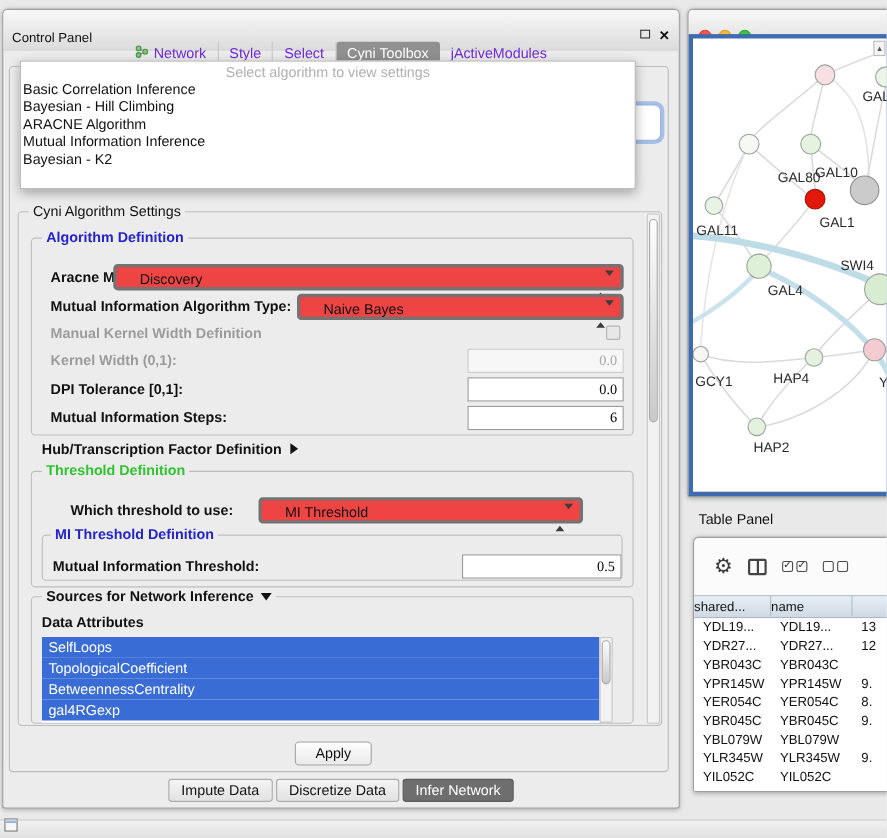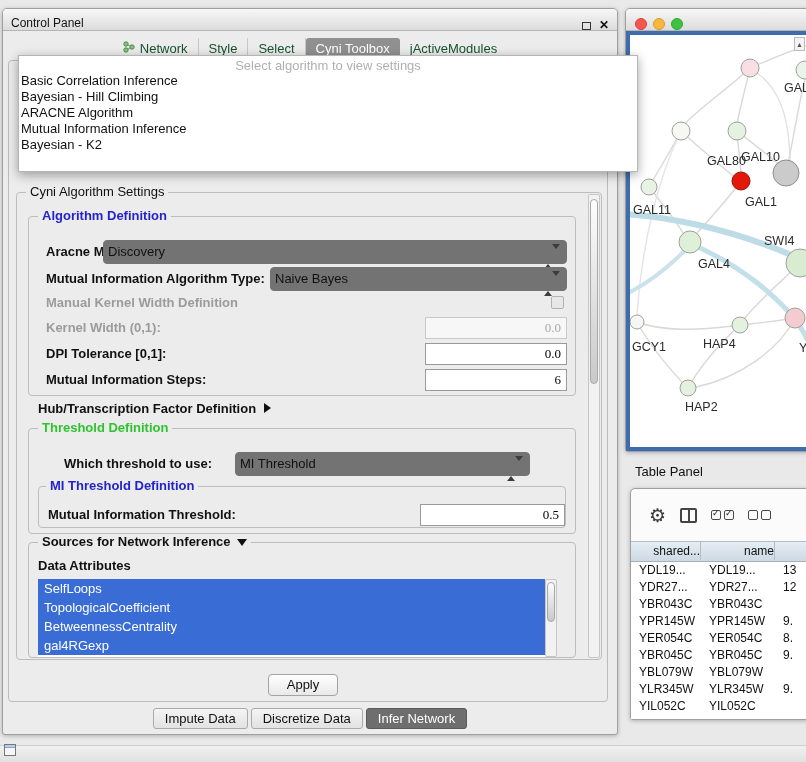--- a/index.html
+++ b/index.html
@@ -1,41 +1,41 @@
 <!DOCTYPE html>
 <html><head>
 <meta charset="utf-8">
 <style>
 *{margin:0;padding:0;box-sizing:border-box}
 html,body{width:806px;height:762px}
 body{font-family:"Liberation Sans",sans-serif;background:#e9e9e9;overflow:hidden;position:relative;font-size:13px;color:#111}
 .abs{position:absolute}
 
 .win{background:#ececec;border:1px solid #9f9f9f;border-radius:5px 5px 3px 3px;box-shadow:0 1px 4px rgba(0,0,0,.25)}
-.titlebar{background:linear-gradient(#f7f7f7,#dcdcdc);border-bottom:1px solid #b5b5b5;border-radius:4px 4px 0 0;display:flex;align-items:flex-end;padding:0 8px;font-size:12px}
+.titlebar{background:linear-gradient(#f7f7f7,#dcdcdc);border-bottom:1px solid #b5b5b5;border-radius:4px 4px 0 0;display:flex;align-items:flex-start;padding:18px 8px;font-size:12px}
 .tb-title{flex:0 0 auto}
 .tb-spacer{flex:1}
 .float-icon{display:inline-block;width:9px;height:8px;border:1.5px solid #333;margin-right:8px}
 .close-icon{font-weight:bold;font-size:12px;color:#111;line-height:10px}
 
 .cp-tabs{display:flex;justify-content:center;align-items:center}
-.cp-tab{padding:3px 10px;border-right:1px solid #c8c8c8;display:flex;align-items:center;gap:5px;color:#14532d;white-space:nowrap}
+.cp-tab{padding:3px 10px;border-right:1px solid #c8c8c8;display:flex;align-items:center;gap:5px;color:#6d28d9;white-space:nowrap}
 .cp-tab:last-child{border-right:none}
 .cp-tab.active{background:#909090;color:#fff;border-radius:3px;border-right:none}
 
 .pane{border:1px solid #bcbcbc;border-radius:4px}
 .groupbox{border:1px solid #bdbdbd;border-radius:4px}
 .gtitle{position:absolute;background:#ececec;padding:0 4px;line-height:14px;font-size:13px;white-space:nowrap}
 .gtitle.blue{color:#2323cc;font-weight:bold}
 .gtitle.green{color:#2fc42f;font-weight:bold}
 .gtitle.boldblack{font-weight:bold;color:#111}
 .lbl{position:absolute;font-weight:bold;height:24px;line-height:24px;white-space:nowrap}
 .lbl.gray{color:#9b9b9b}
 
-.combo{position:absolute;height:24px;line-height:22px;background:#737373;border:1px solid #737373;border-radius:4px;padding-left:4px;font-size:13px}
+.combo{position:absolute;height:24px;line-height:22px;background:#ef4444;border:3px solid #737373;border-radius:4px;padding-left:21px;font-size:13px}
 .combo .arrows{position:absolute;right:6px;top:5px}
 .combo .up{width:0;height:0;border-left:4px solid transparent;border-right:4px solid transparent;border-bottom:5px solid #3c3c3c;margin-bottom:2px}
 .combo .dn{width:0;height:0;border-left:4px solid transparent;border-right:4px solid transparent;border-top:5px solid #3c3c3c}
 
 .field{position:absolute;height:22px;border:1px solid #9a9a9a;background:#fff;font-size:13px;text-align:right;padding:0 5px;font-family:Liberation Serif, serif;color:#000}
 .field:disabled{background:#f7f7f7;border-color:#c9c9c9;color:#a8a8a8}
 .checkbox{position:absolute;width:13px;height:13px;border:1px solid #b3b3b3;background:#e7e7e7;border-radius:2px}
 .tri-right{display:inline-block;width:0;height:0;border-top:5px solid transparent;border-bottom:5px solid transparent;border-left:7px solid #111;margin-left:8px}
 .tri-down{display:inline-block;width:0;height:0;border-left:5px solid transparent;border-right:5px solid transparent;border-top:7px solid #111;margin-left:6px;vertical-align:middle}
 
@@ -65,21 +65,21 @@
 .net-scrollbtn{position:absolute;width:11px;height:14px;background:#f4f4f4;border:1px solid #bbb;font-size:7px;text-align:center;line-height:13px;color:#555}
 
 .tp-toolbar{position:absolute;display:flex;align-items:center;gap:14px;padding-left:18px}
 .gear{font-size:19px;color:#3a3a3a;line-height:19px}
 .cols-icon{display:inline-block;width:17px;height:15px;border:2px solid #444;border-radius:2px;position:relative}
 .cols-icon i{position:absolute;left:50%;top:0;bottom:0;width:2px;background:#444;transform:translateX(-50%)}
 .cbgroup{display:flex;gap:3px}
 .cb{display:inline-block;width:10px;height:10px;border:1.5px solid #4a4a4a;border-radius:2px;position:relative}
 .cb.checked::after{content:"✓";position:absolute;top:-3px;left:0;font-size:9px;color:#222}
 .tp-header{position:absolute;display:flex;background:linear-gradient(#e6eef5,#cdd9e4);border-top:1px solid #b2bdc8;border-bottom:1px solid #a6b1bc;font-size:12px}
-.th{height:18px;line-height:19px;text-align:right;border-right:1px solid #b2bdc8;overflow:hidden;white-space:nowrap}
+.th{height:18px;line-height:19px;text-align:left;border-right:1px solid #b2bdc8;overflow:hidden;white-space:nowrap}
 .tp-body{position:absolute;background:#fff;overflow:hidden;font-size:12px}
 .trow{display:flex;height:17px;line-height:17px}
 .td{padding-left:8px;overflow:hidden;white-space:nowrap}
 .c0{width:70px}.c1{width:74px}.c2{flex:1}
 
 .footer-strip{position:absolute;left:0;top:745px;width:806px;height:17px;background:linear-gradient(#f0f0f0,#e1e1e1);border-top:1px solid #cdcdcd}
 .restore-icon{position:absolute;left:4px;top:744px;width:12px;height:12px;border:1px solid #777;background:#f6f6f6}
 .restore-icon i{display:block;height:3px;background:#b9cfe8;border-bottom:1px solid #8aa6c6}
 .resize-handle{position:absolute;left:609px;top:368px;font-size:8px;color:#555}
 svg text{font-family:"Liberation Sans",sans-serif}
@@ -191,21 +191,21 @@
 </div>
 
 <div class="pushbtn" style="left:268px;top:674px;width:70px;height:22px">Apply</div>
 
 <div class="bottom-tabs" style="left:2px;top:708px;width:616px">
     <div class="btab">Impute Data</div>
     <div class="btab">Discretize Data</div>
     <div class="btab active">Infer Network</div>
   </div>
 
-<div class="dropdown" style="left:18px;top:55px;width:620px;height:117px">
+<div class="dropdown" style="left:18px;top:55px;width:560px;height:117px">
   <div class="dd-placeholder">Select algorithm to view settings</div>
 <div class="dd-item">Basic Correlation Inference</div>
     <div class="dd-item">Bayesian - Hill Climbing</div>
     <div class="dd-item selected">ARACNE Algorithm</div>
     <div class="dd-item">Mutual Information Inference</div>
     <div class="dd-item">Bayesian - K2</div>
   </div>
 
 <div class="abs win" style="left:625px;top:8px;width:200px;height:444px"></div>
 <div class="abs titlebar" style="left:626px;top:9px;width:198px;height:22px">

